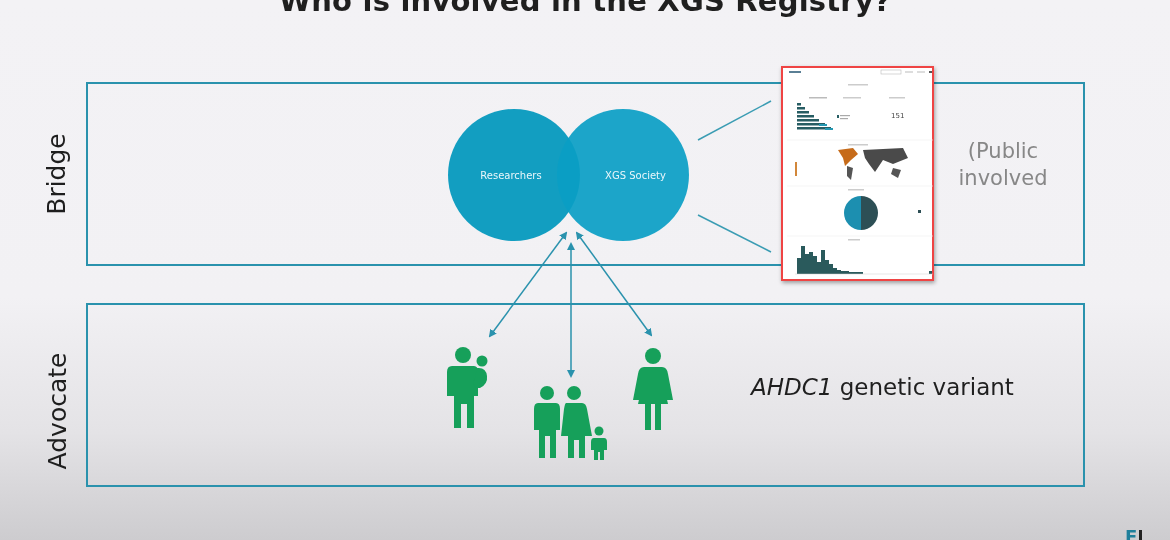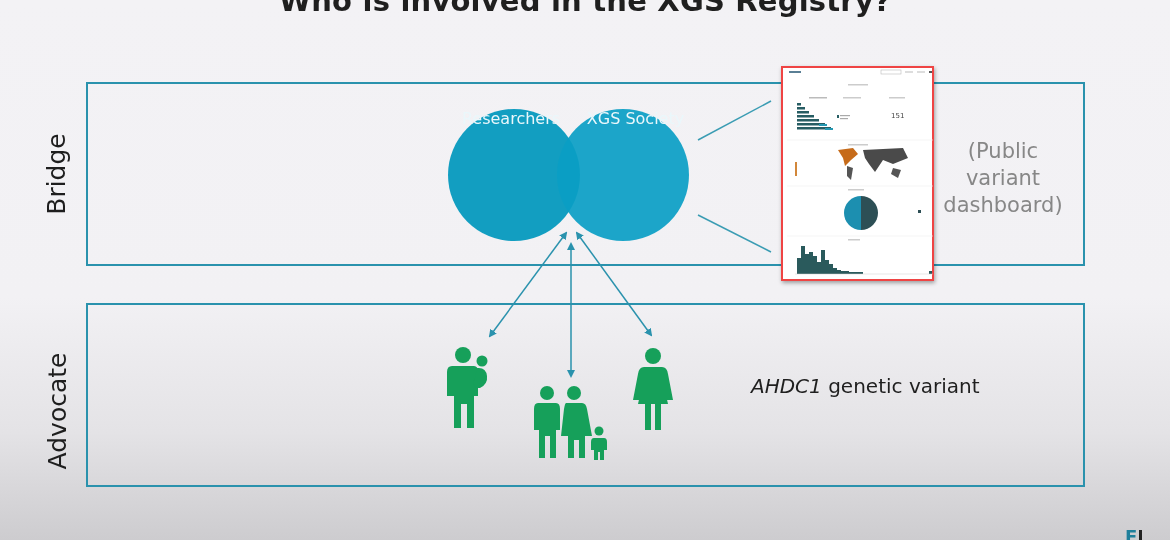--- a/index.html
+++ b/index.html
@@ -25,22 +25,22 @@
       position: absolute; font-size: 25px; color: #1e1e1e;
       transform: rotate(-90deg); transform-origin: center center;
       white-space: nowrap; text-align: center;
     }
     .side-bridge { left: 13px; top: 158px; width: 90px; height: 32px; }
     .side-advocate { left: -6px; top: 395px; width: 130px; height: 32px; }
 
     .circle {
       position: absolute; width: 132px; height: 132px; border-radius: 50%;
       background: rgba(8, 154, 190, 0.96);
-      display: flex; align-items: flex-start; justify-content: center;
-      color: #eaf7fb; font-size: 16px;
+      display: flex; align-items: center; justify-content: center;
+      color: #eaf7fb; font-size: 10px;
     }
     .circle-left { left: 448px; top: 109px; }
     .circle-right { left: 557px; top: 109px; background: rgba(10, 158, 196, 0.92); }
     .circle-left span { margin-right: 6px; }
     .circle-right span { margin-left: 25px; }
 
     .overlay-svg { position: absolute; left: 0; top: 0; pointer-events: none; }
 
     .dashboard {
       position: absolute; left: 781px; top: 66px; width: 153px; height: 215px;
@@ -50,21 +50,21 @@
     .dash-caption {
       position: absolute; left: 940px; top: 138px; width: 126px;
       text-align: center; font-size: 21px; line-height: 27px; color: #878787;
     }
     .advocate-text {
       position: absolute; left: 136px; top: 354px; width: 235px;
       text-align: center; font-size: 23px; line-height: 34px; color: #1f1f1f;
     }
     .variant-text {
       position: absolute; left: 751px; top: 374px; width: 320px;
-      font-size: 20px; color: #1f1f1f; white-space: nowrap;
+      font-size: 23px; color: #1f1f1f; white-space: nowrap;
     }
     .variant-text em { font-style: italic; }
     .logo {
       position: absolute; left: 1125px; top: 526px; font-size: 18px;
       font-weight: bold; color: #1f7f9b;
     }
     .logo-bar { position: absolute; left: 1139px; top: 530px; width: 3px; height: 10px; background: #222; }
   </style>
 </head>
 <body>
@@ -146,22 +146,21 @@
       <rect x="58" y="203" width="4" height="3"></rect>
       <rect x="62" y="203" width="4" height="3"></rect>
       <rect x="66" y="204" width="14" height="2"></rect>
       <rect x="146" y="203" width="3" height="3"></rect>
     </g>
     <line x1="12" y1="206" x2="150" y2="206" stroke="#ccc" stroke-width="0.5"></line>
   </svg>
 </div>
 <div class="dash-caption">
   <div>(Public</div>
-  <div>variant</div>
-  <div>dashboard)</div>
+  <div>involved</div>
 </div>
 
 <svg class="overlay-svg" width="1170" height="540" viewBox="0 0 1170 540">
   <defs>
     <marker id="ah" markerWidth="8" markerHeight="8" refX="6" refY="4" orient="auto-start-reverse" markerUnits="userSpaceOnUse">
       <path d="M0,0 L8,4 L0,8 Z" fill="#2a92ad"></path>
     </marker>
   </defs>
   <line x1="698" y1="140" x2="771" y2="101" stroke="#3a9cb3" stroke-width="1.5"></line>
   <line x1="698" y1="215" x2="771" y2="252" stroke="#3a9cb3" stroke-width="1.5"></line>

